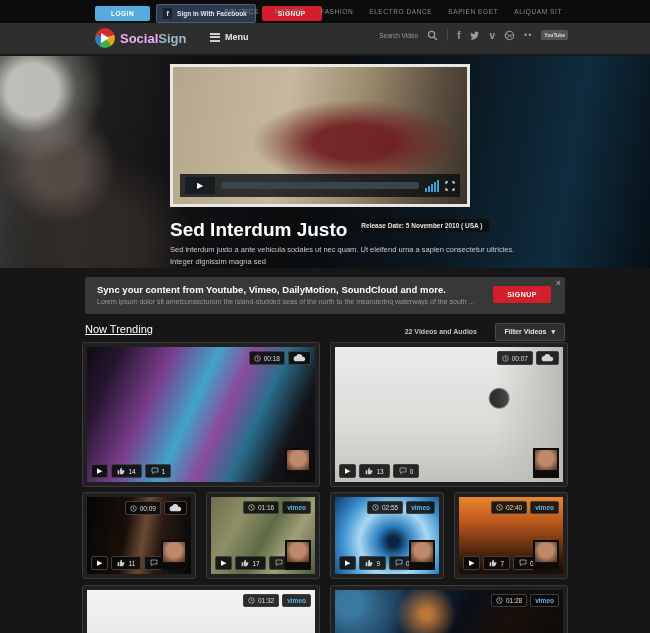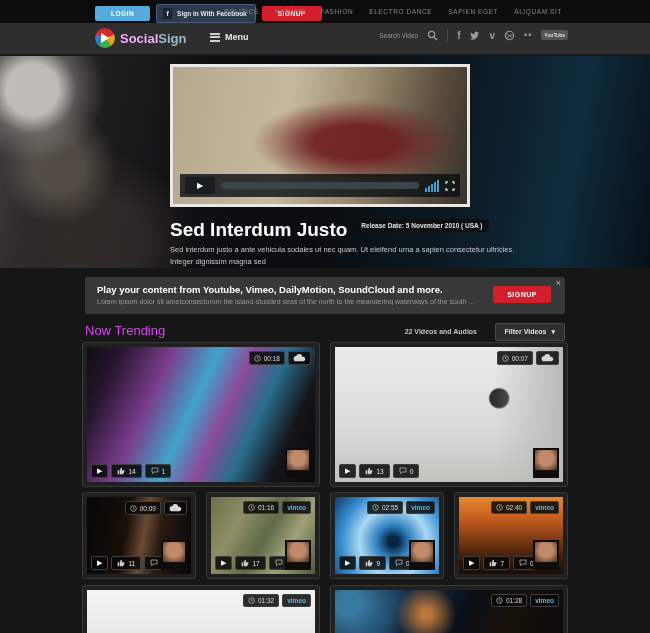--- a/index.html
+++ b/index.html
@@ -77,21 +77,21 @@
     border-radius:2px; }
   .banner-title { position:absolute; left:12px; top:7px; color:#fff; font-size:9.5px; font-weight:bold; }
   .banner-sub { position:absolute; left:12px; top:21px; width:390px; color:#989898; font-size:7px;
     white-space:nowrap; overflow:hidden; }
   .banner-signup { position:absolute; right:14px; top:9px; background:#d21f2b; color:#fff;
     font-size:7px; font-weight:bold; letter-spacing:.5px; padding:5px 14px; border-radius:2px; }
   .banner-close { position:absolute; right:4px; top:1px; color:#b5b5b5; font-size:9px; cursor:pointer; }
 
   
   .trend-head { position:absolute; top:321px; left:85px; width:480px; height:20px; }
-  .trend-title { position:absolute; left:0; top:2px; color:#d946ef; font-size:13px; }
+  .trend-title { position:absolute; left:0; top:2px; color:#ffffff; font-size:11px;text-decoration:underline; }
   .trend-count { position:absolute; right:88px; top:7px; color:#c2c2c2; font-size:7px; font-weight:bold; }
   .filter-btn { position:absolute; right:0; top:2px; background:#2e2e2e; border:1px solid #4a4a4a;
     color:#e2e2e2; font-size:7px; font-weight:bold; padding:4px 9px; border-radius:2px; display:flex; gap:5px; }
 
   
   .grid { position:absolute; left:82px; top:342px; width:486px; height:291px; }
   .card { position:absolute; background:#202020; border:1px solid #3a3a3a; border-radius:3px; padding:4px;
     cursor:pointer; }
   .card.lg { width:238px; height:145px; }
   .card.sm { width:114px; height:87px; }
@@ -212,21 +212,21 @@
     <div class="hero-meta">
       <div class="hero-title-row">
         <span class="hero-title">Sed Interdum Justo</span>
         <span class="release-badge">Release Date: 5 November 2010 ( USA )</span>
       </div>
       <div class="hero-desc">Sed interdum justo a ante vehicula sodales ut nec quam. Ut eleifend urna a sapien consectetur ultricies. Integer dignissim magna sed</div>
     </div>
   </div>
 
   <div class="banner">
-    <div class="banner-title">Play your content from Youtube, Vimeo, DailyMotion, SoundCloud and more.</div>
+    <div class="banner-title">Sync your content from Youtube, Vimeo, DailyMotion, SoundCloud and more.</div>
     <div class="banner-sub">Lorem ipsum dolor sit ametconsecturom the island-studded seas of the north to the meandering waterways of the south ...</div>
     <button class="btn banner-signup">SIGNUP</button>
     <span class="banner-close">×</span>
   </div>
 
   <div class="trend-head">
     <span class="trend-title">Now Trending</span>
     <span class="trend-count">22 Videos and Audios</span>
     <button class="btn filter-btn">
       <span>Filter Videos</span>

